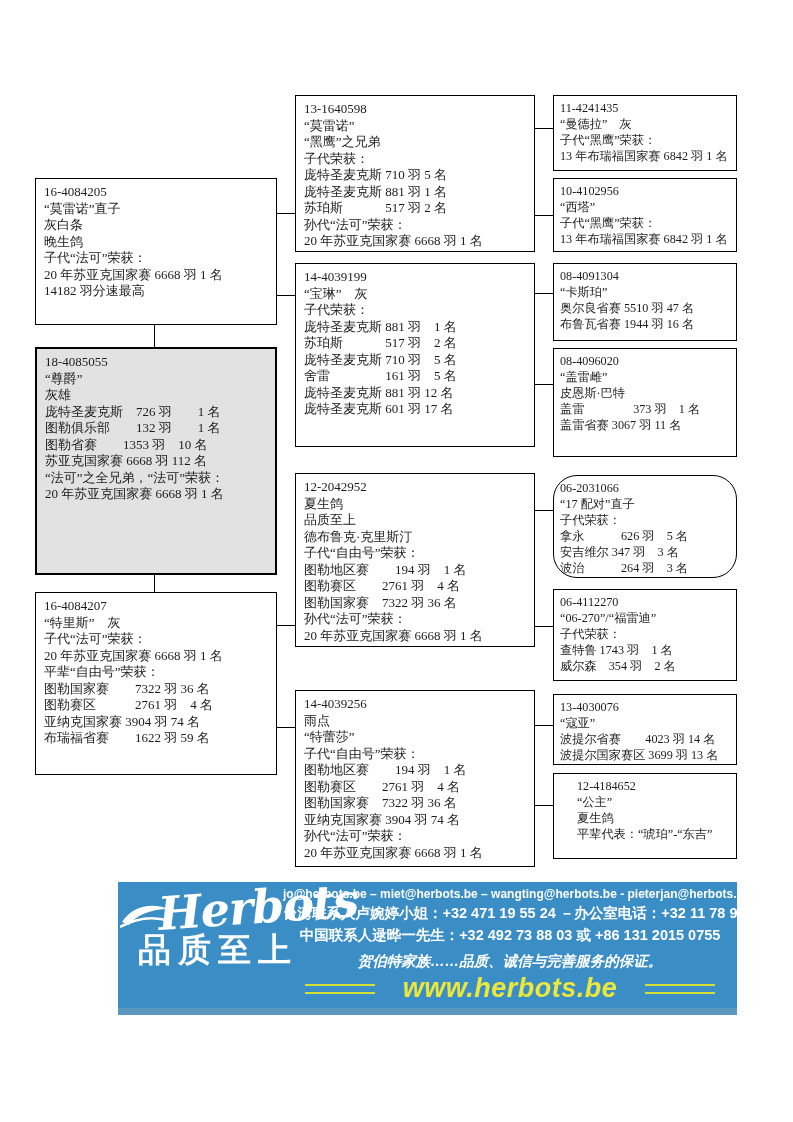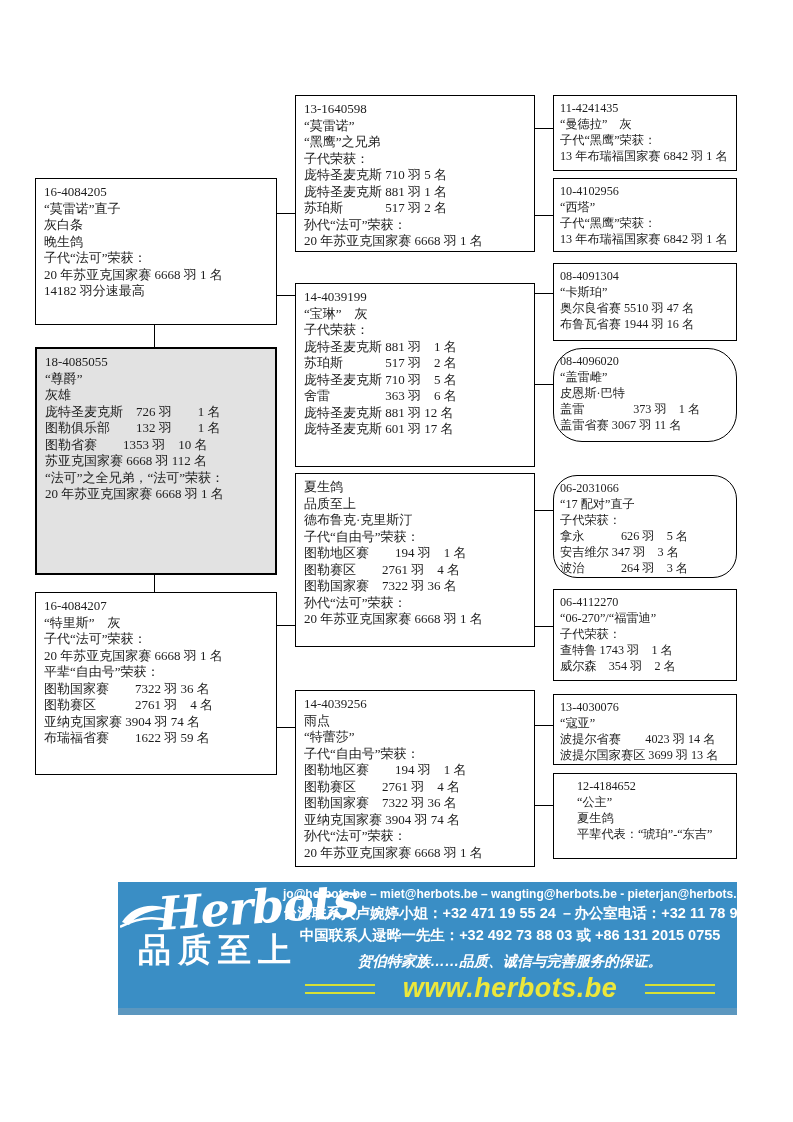--- a/index.html
+++ b/index.html
@@ -73,32 +73,33 @@
       <div class="bline">13-1640598</div>
       <div class="bline">“莫雷诺”</div>
       <div class="bline">“黑鹰”之兄弟</div>
       <div class="bline">子代荣获：</div>
       <div class="bline">庞特圣麦克斯 710 羽 5 名</div>
       <div class="bline">庞特圣麦克斯 881 羽 1 名</div>
       <div class="bline">苏珀斯　　　 517 羽 2 名</div>
       <div class="bline">孙代“法可”荣获：</div>
       <div class="bline">20 年苏亚克国家赛 6668 羽 1 名</div>
     </div>
-  <div class="pbox" style="left:295px;top:263px;width:240px;height:184px;margin-top:20px;">
+  <div class="pbox" style="left:295px;top:263px;width:240px;height:184px;">
       <div class="bline">14-4039199</div>
       <div class="bline">“宝琳”　灰</div>
       <div class="bline">子代荣获：</div>
       <div class="bline">庞特圣麦克斯 881 羽　1 名</div>
       <div class="bline">苏珀斯　　　 517 羽　2 名</div>
       <div class="bline">庞特圣麦克斯 710 羽　5 名</div>
-      <div class="bline">舍雷　　　　 363 羽　6 名</div>
+      <div class="bline">舍雷　　　　 161 羽　5 名</div>
       <div class="bline">庞特圣麦克斯 881 羽 12 名</div>
       <div class="bline">庞特圣麦克斯 601 羽 17 名</div>
     </div>
   <div class="pbox" style="left:295px;top:473px;width:240px;height:174px;">
+      <div class="bline">12-2042952</div>
       <div class="bline">夏生鸽</div>
       <div class="bline">品质至上</div>
       <div class="bline">德布鲁克·克里斯汀</div>
       <div class="bline">子代“自由号”荣获：</div>
       <div class="bline">图勒地区赛　　194 羽　1 名</div>
       <div class="bline">图勒赛区　　2761 羽　4 名</div>
       <div class="bline">图勒国家赛　7322 羽 36 名</div>
       <div class="bline">孙代“法可”荣获：</div>
       <div class="bline">20 年苏亚克国家赛 6668 羽 1 名</div>
     </div>
@@ -126,21 +127,21 @@
       <div class="bline">“西塔”</div>
       <div class="bline">子代“黑鹰”荣获：</div>
       <div class="bline">13 年布瑞福国家赛 6842 羽 1 名</div>
     </div>
   <div class="pbox small" style="left:553px;top:263px;width:184px;height:78px;">
       <div class="bline">08-4091304</div>
       <div class="bline">“卡斯珀”</div>
       <div class="bline">奥尔良省赛 5510 羽 47 名</div>
       <div class="bline">布鲁瓦省赛 1944 羽 16 名</div>
     </div>
-  <div class="pbox small" style="left:553px;top:348px;width:184px;height:94px;border-radius:29px;">
+  <div class="pbox small" style="left:553px;top:348px;width:184px;height:109px;">
       <div class="bline">08-4096020</div>
       <div class="bline">“盖雷雌”</div>
       <div class="bline">皮恩斯·巴特</div>
       <div class="bline">盖雷　　　　373 羽　1 名</div>
       <div class="bline">盖雷省赛 3067 羽 11 名</div>
     </div>
   <div class="pbox small" style="left:553px;top:475px;width:184px;height:103px;border-radius:24px;">
       <div class="bline">06-2031066</div>
       <div class="bline">“17 配对”直子</div>
       <div class="bline">子代荣获：</div>

